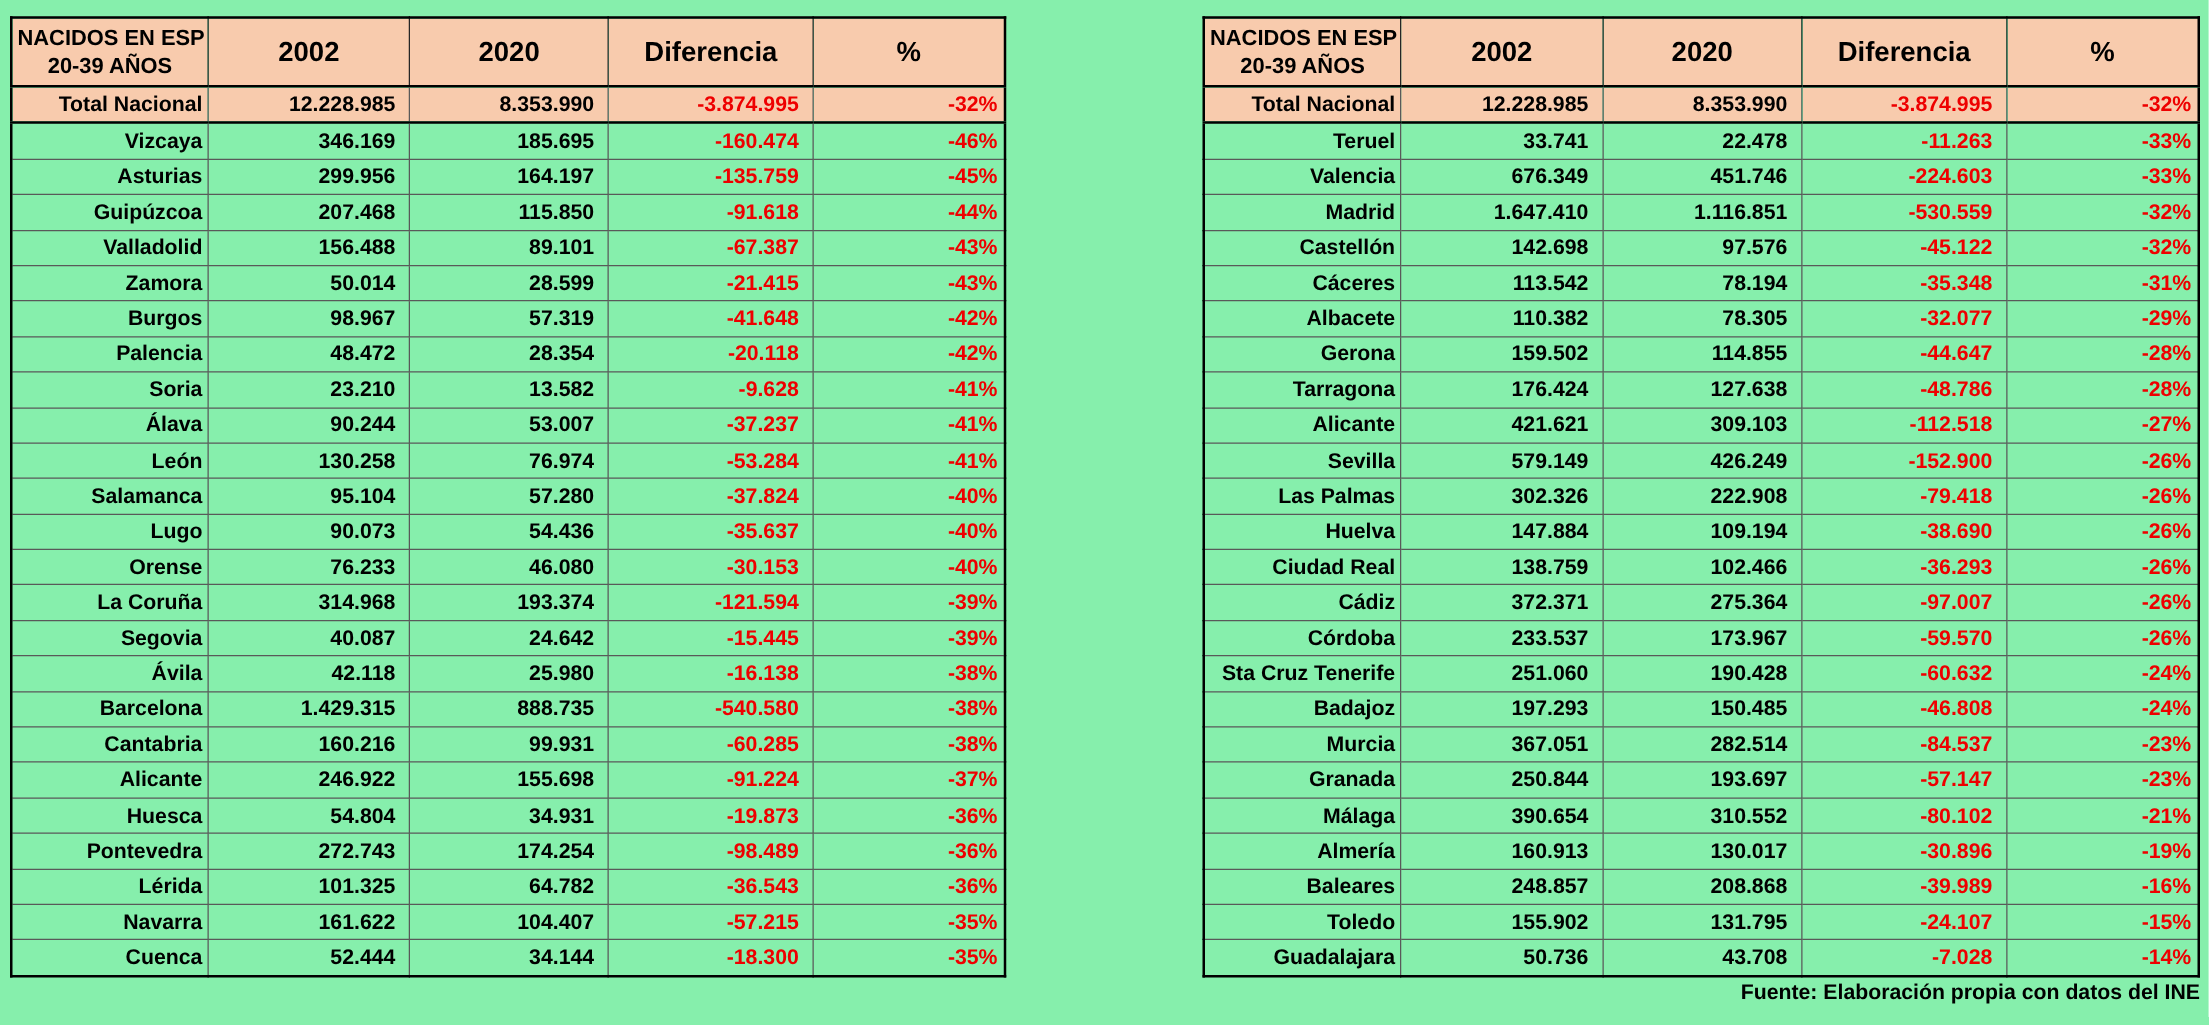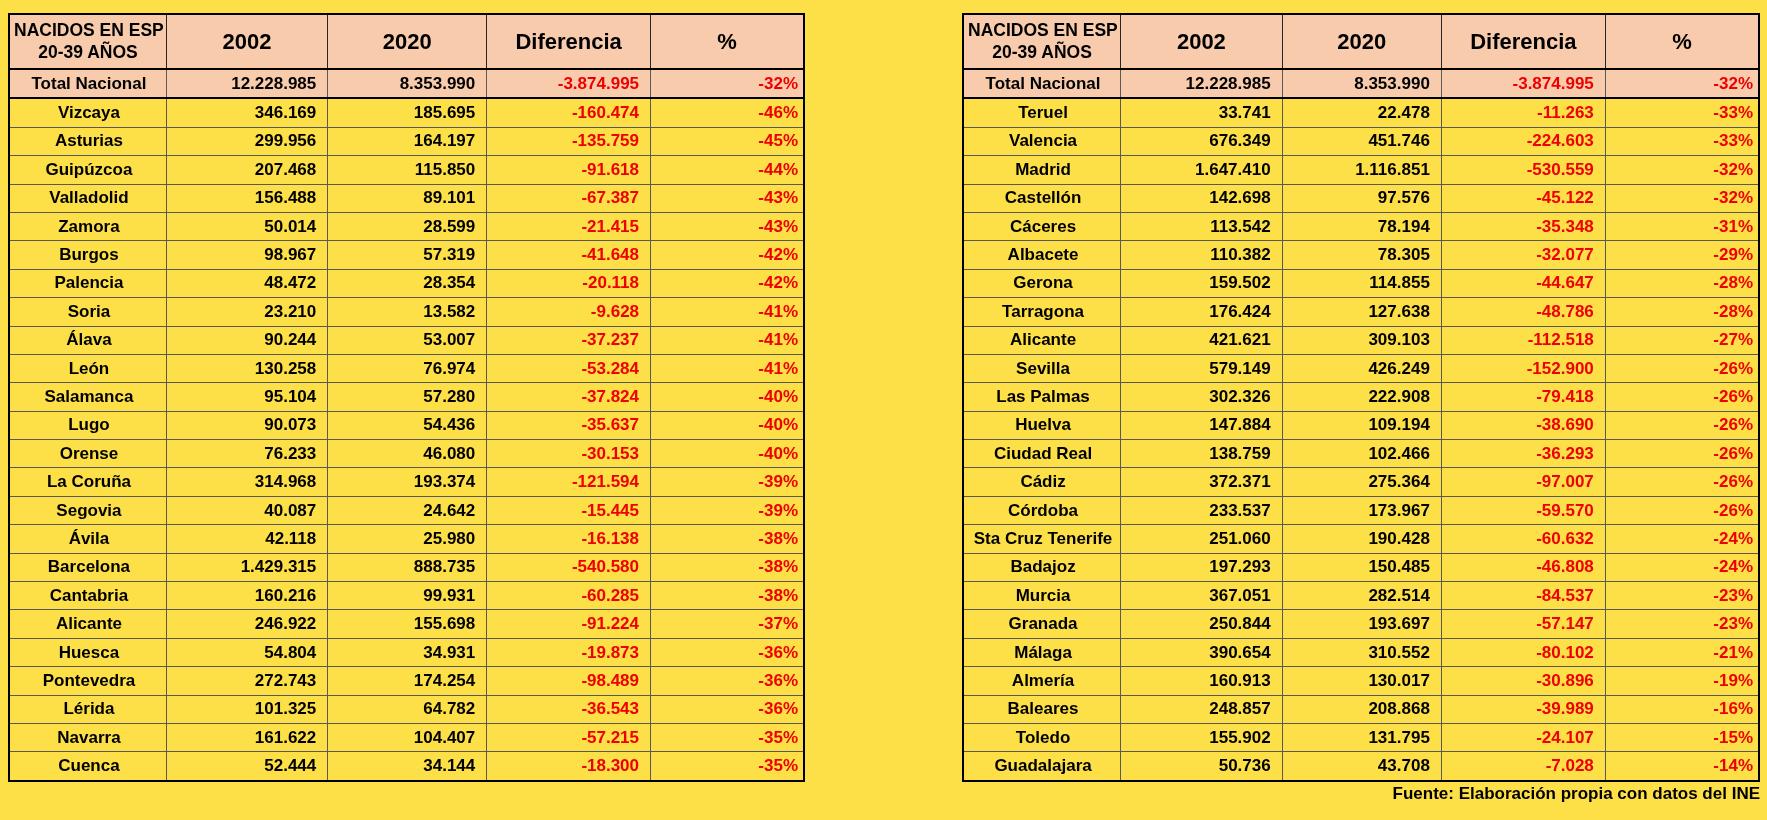--- a/index.html
+++ b/index.html
@@ -1,20 +1,20 @@
 <!DOCTYPE html>
 <html><head>
 <meta charset="utf-8">
 <style>
   html, body { margin: 0; padding: 0; background: #ffffff; }
   .canvas {
     position: relative;
     width: 1767px;
     height: 820px;
-    background: #fde047;
+    background: #86efac;
     font-family: "Liberation Sans", sans-serif;
     font-weight: bold;
     color: #000000;
   }
   .tbl-wrap { position: absolute; top: 13px; }
   .tbl-wrap.left  { left: 8px;   width: 797px; }
   .tbl-wrap.right { left: 962px; width: 798px; }
 
   table.data {
     border-collapse: collapse;
@@ -38,21 +38,21 @@
     font-size: 22px;
     padding: 0 4px;
   }
   table.data thead th.corner { font-size: 17.5px; line-height: 1.22; }
   
   table.data td {
     height: 27.4px;
     font-size: 17px;
     padding: 0;
   }
-  table.data td.name { text-align: center;  padding-left: 6px; padding-right: 4px; }
+  table.data td.name { text-align: right;  padding-left: 6px; padding-right: 4px; }
   table.data td.num  { text-align: right; padding-right: 11px; }
   table.data td.pct  { text-align: right; padding-right: 5px; }
   table.data td.neg  { color: #EE0000; }
   table.data tr.total td {
     background: #F8CBAD;
     border-bottom: 2px solid #000000;
     border-top: 2px solid #000000;
   }
   .source-note {
     position: absolute;

